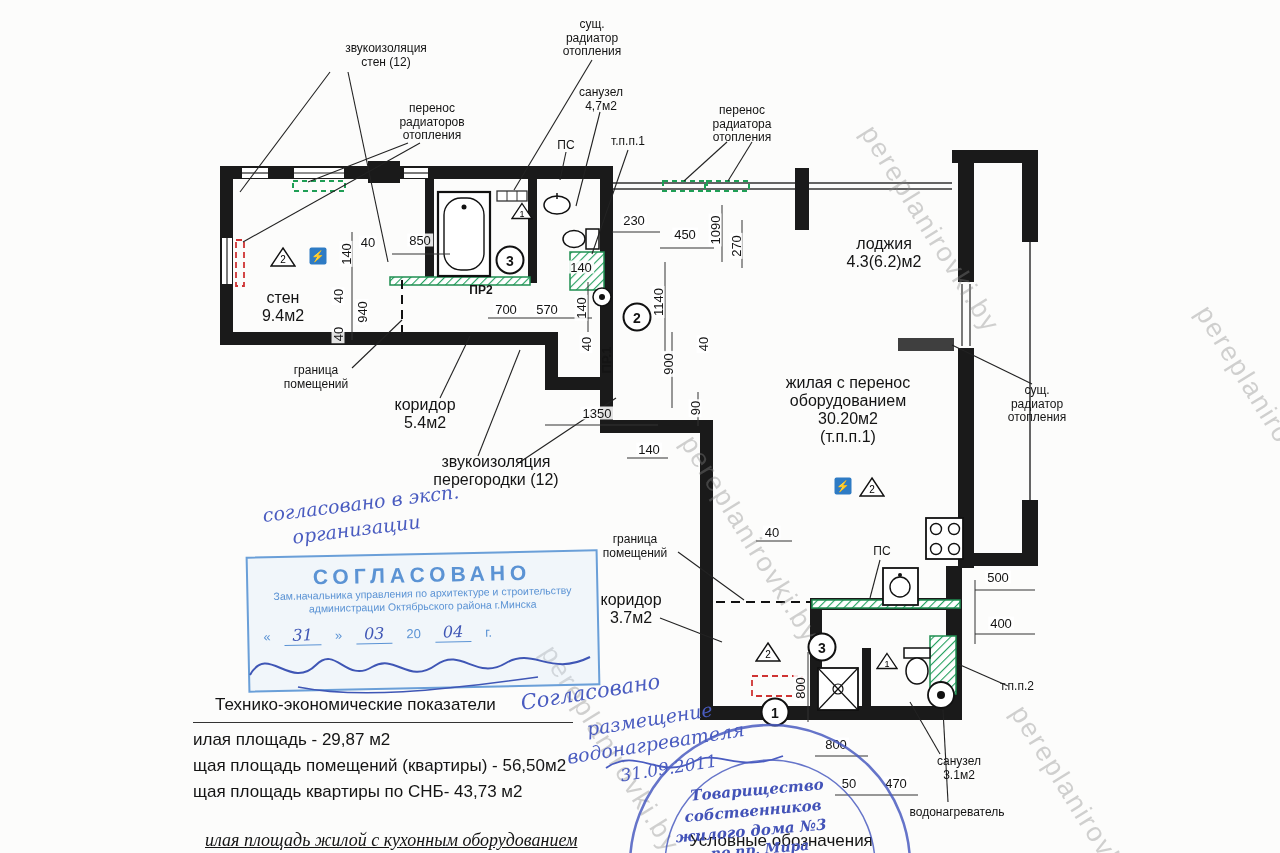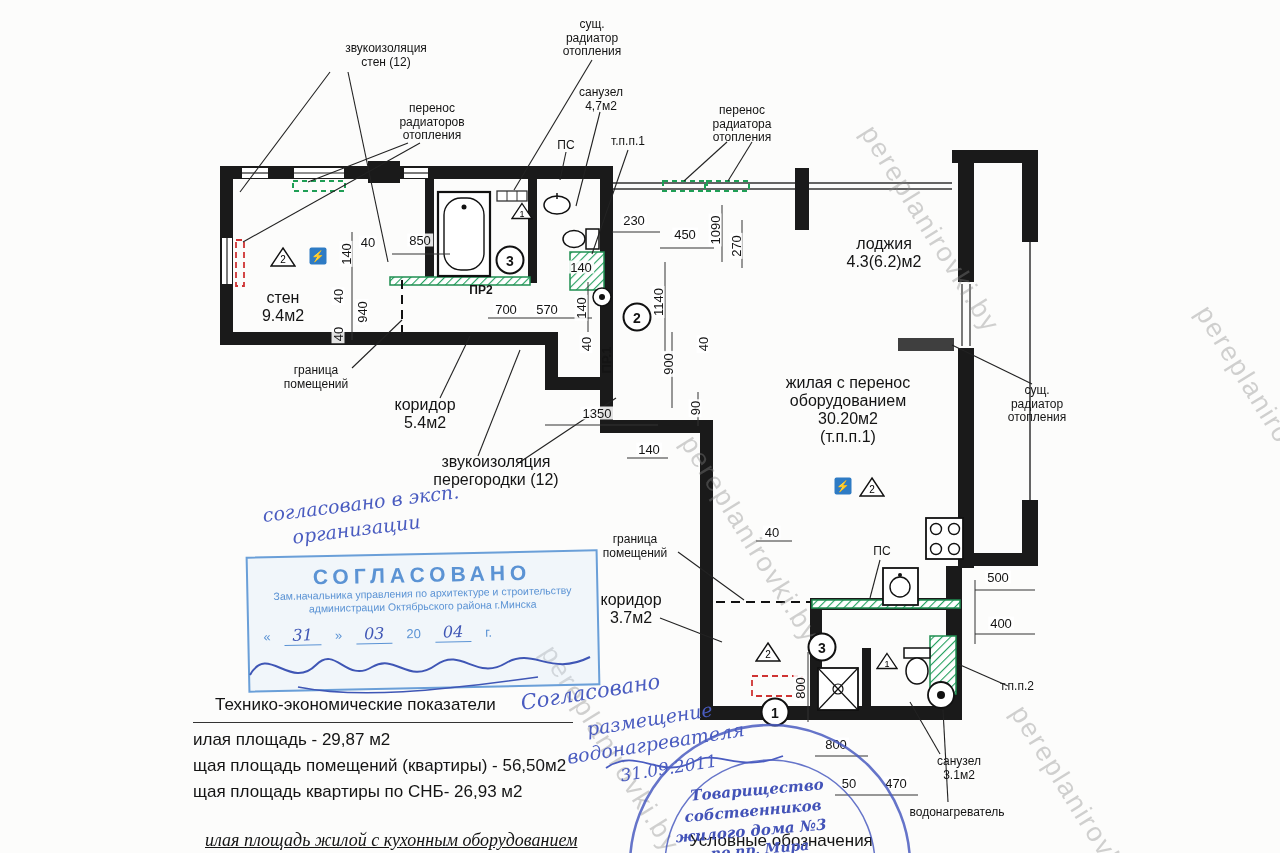--- a/index.html
+++ b/index.html
@@ -332,21 +332,21 @@
     <polygon points="11,2 21,17 1,17" fill="#fff" stroke="#111" stroke-width="1.3"></polygon>
     <text x="11" y="15" text-anchor="middle" font-size="9">1</text>
   </svg>
   <div class="zap" style="left:318px;top:256px">⚡</div>
   <div class="zap" style="left:843px;top:486px">⚡</div>
 
   <div class="tech-title" style="left:215px;top:695px">Технико-экономические показатели</div>
   <div class="tech-rule" style="left:193px;top:722px;width:380px"></div>
   <div class="tech-line" style="left:193px;top:730px">илая площадь - 29,87 м2</div>
   <div class="tech-line" style="left:193px;top:756px">щая площадь помещений (квартиры) - 56,50м2</div>
-  <div class="tech-line" style="left:193px;top:782px">щая площадь квартиры по СНБ- 26,93 м2</div>
+  <div class="tech-line" style="left:193px;top:782px">щая площадь квартиры по СНБ- 43,73 м2</div>
   <div class="tech-italic" style="left:205px;top:830px">илая площадь жилой с кухонным оборудованием</div>
 
   <div class="stamp">
     <div class="stamp-title">СОГЛАСОВАНО</div>
     <div class="stamp-line">Зам.начальника управления по архитектуре и строительству</div>
     <div class="stamp-line">администрации Октябрьского района г.Минска</div>
     <div class="stamp-date">
       <span>«</span>
       <span class="hw">31</span>
       <span>»</span>

